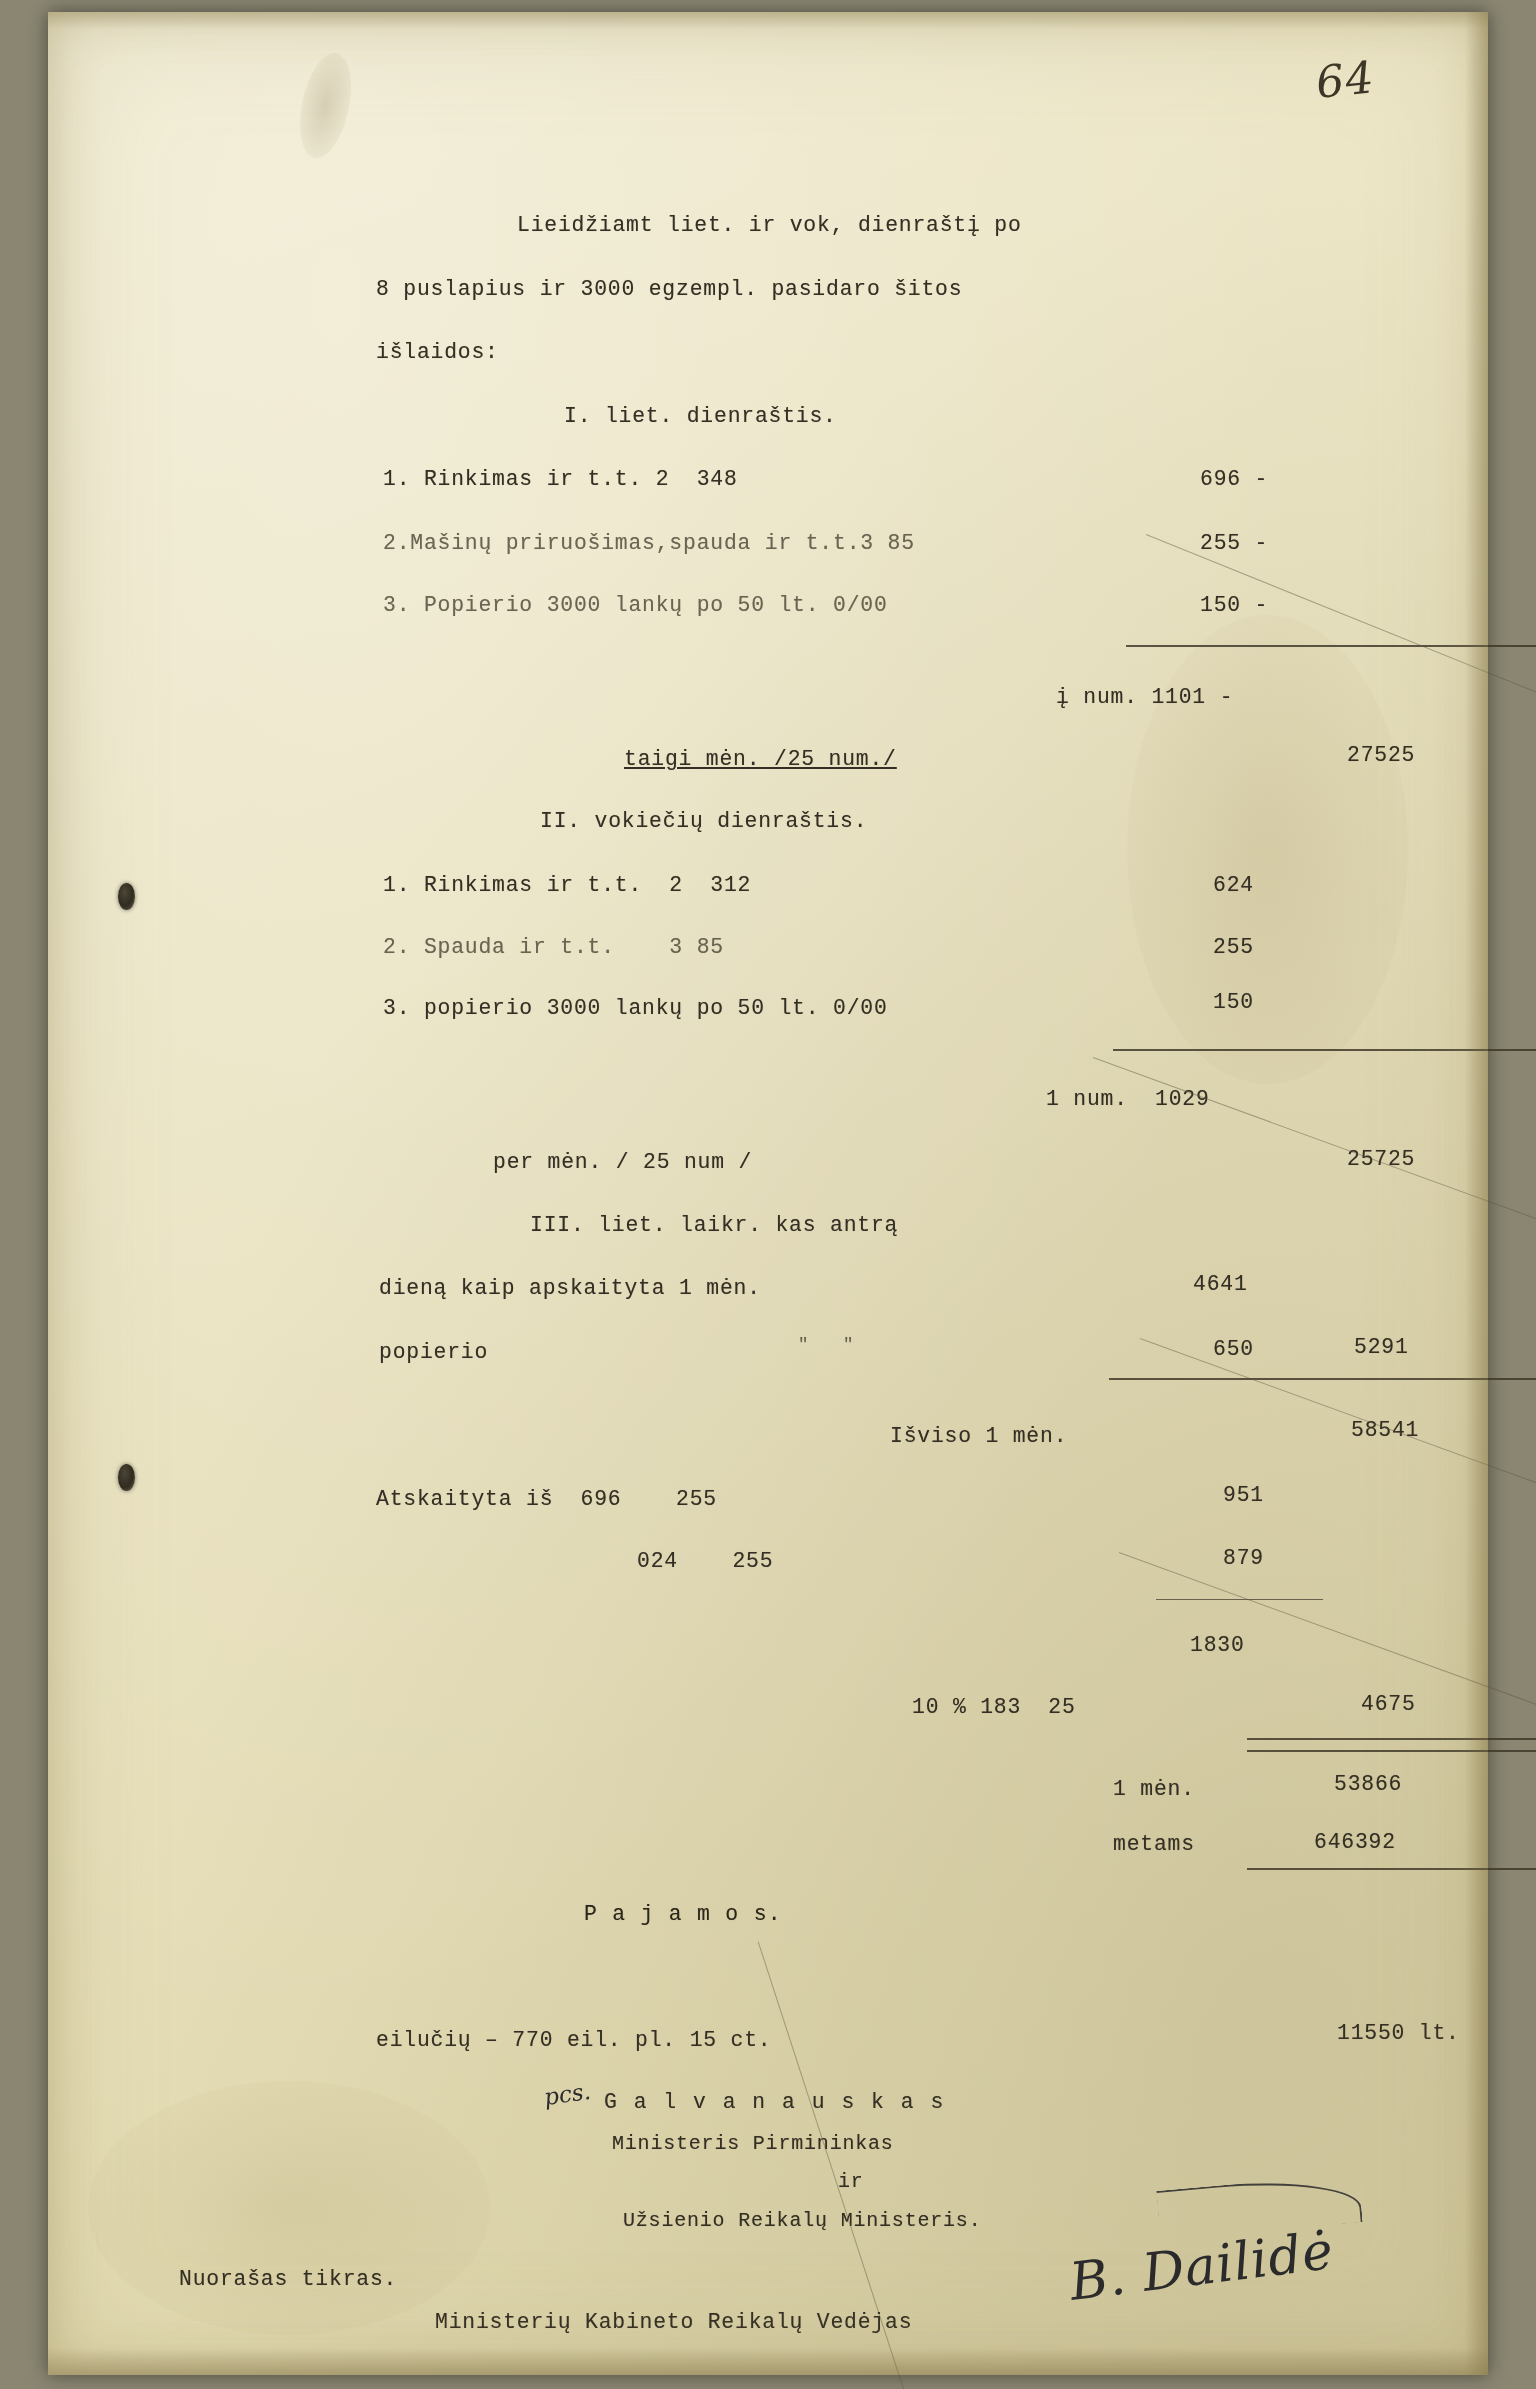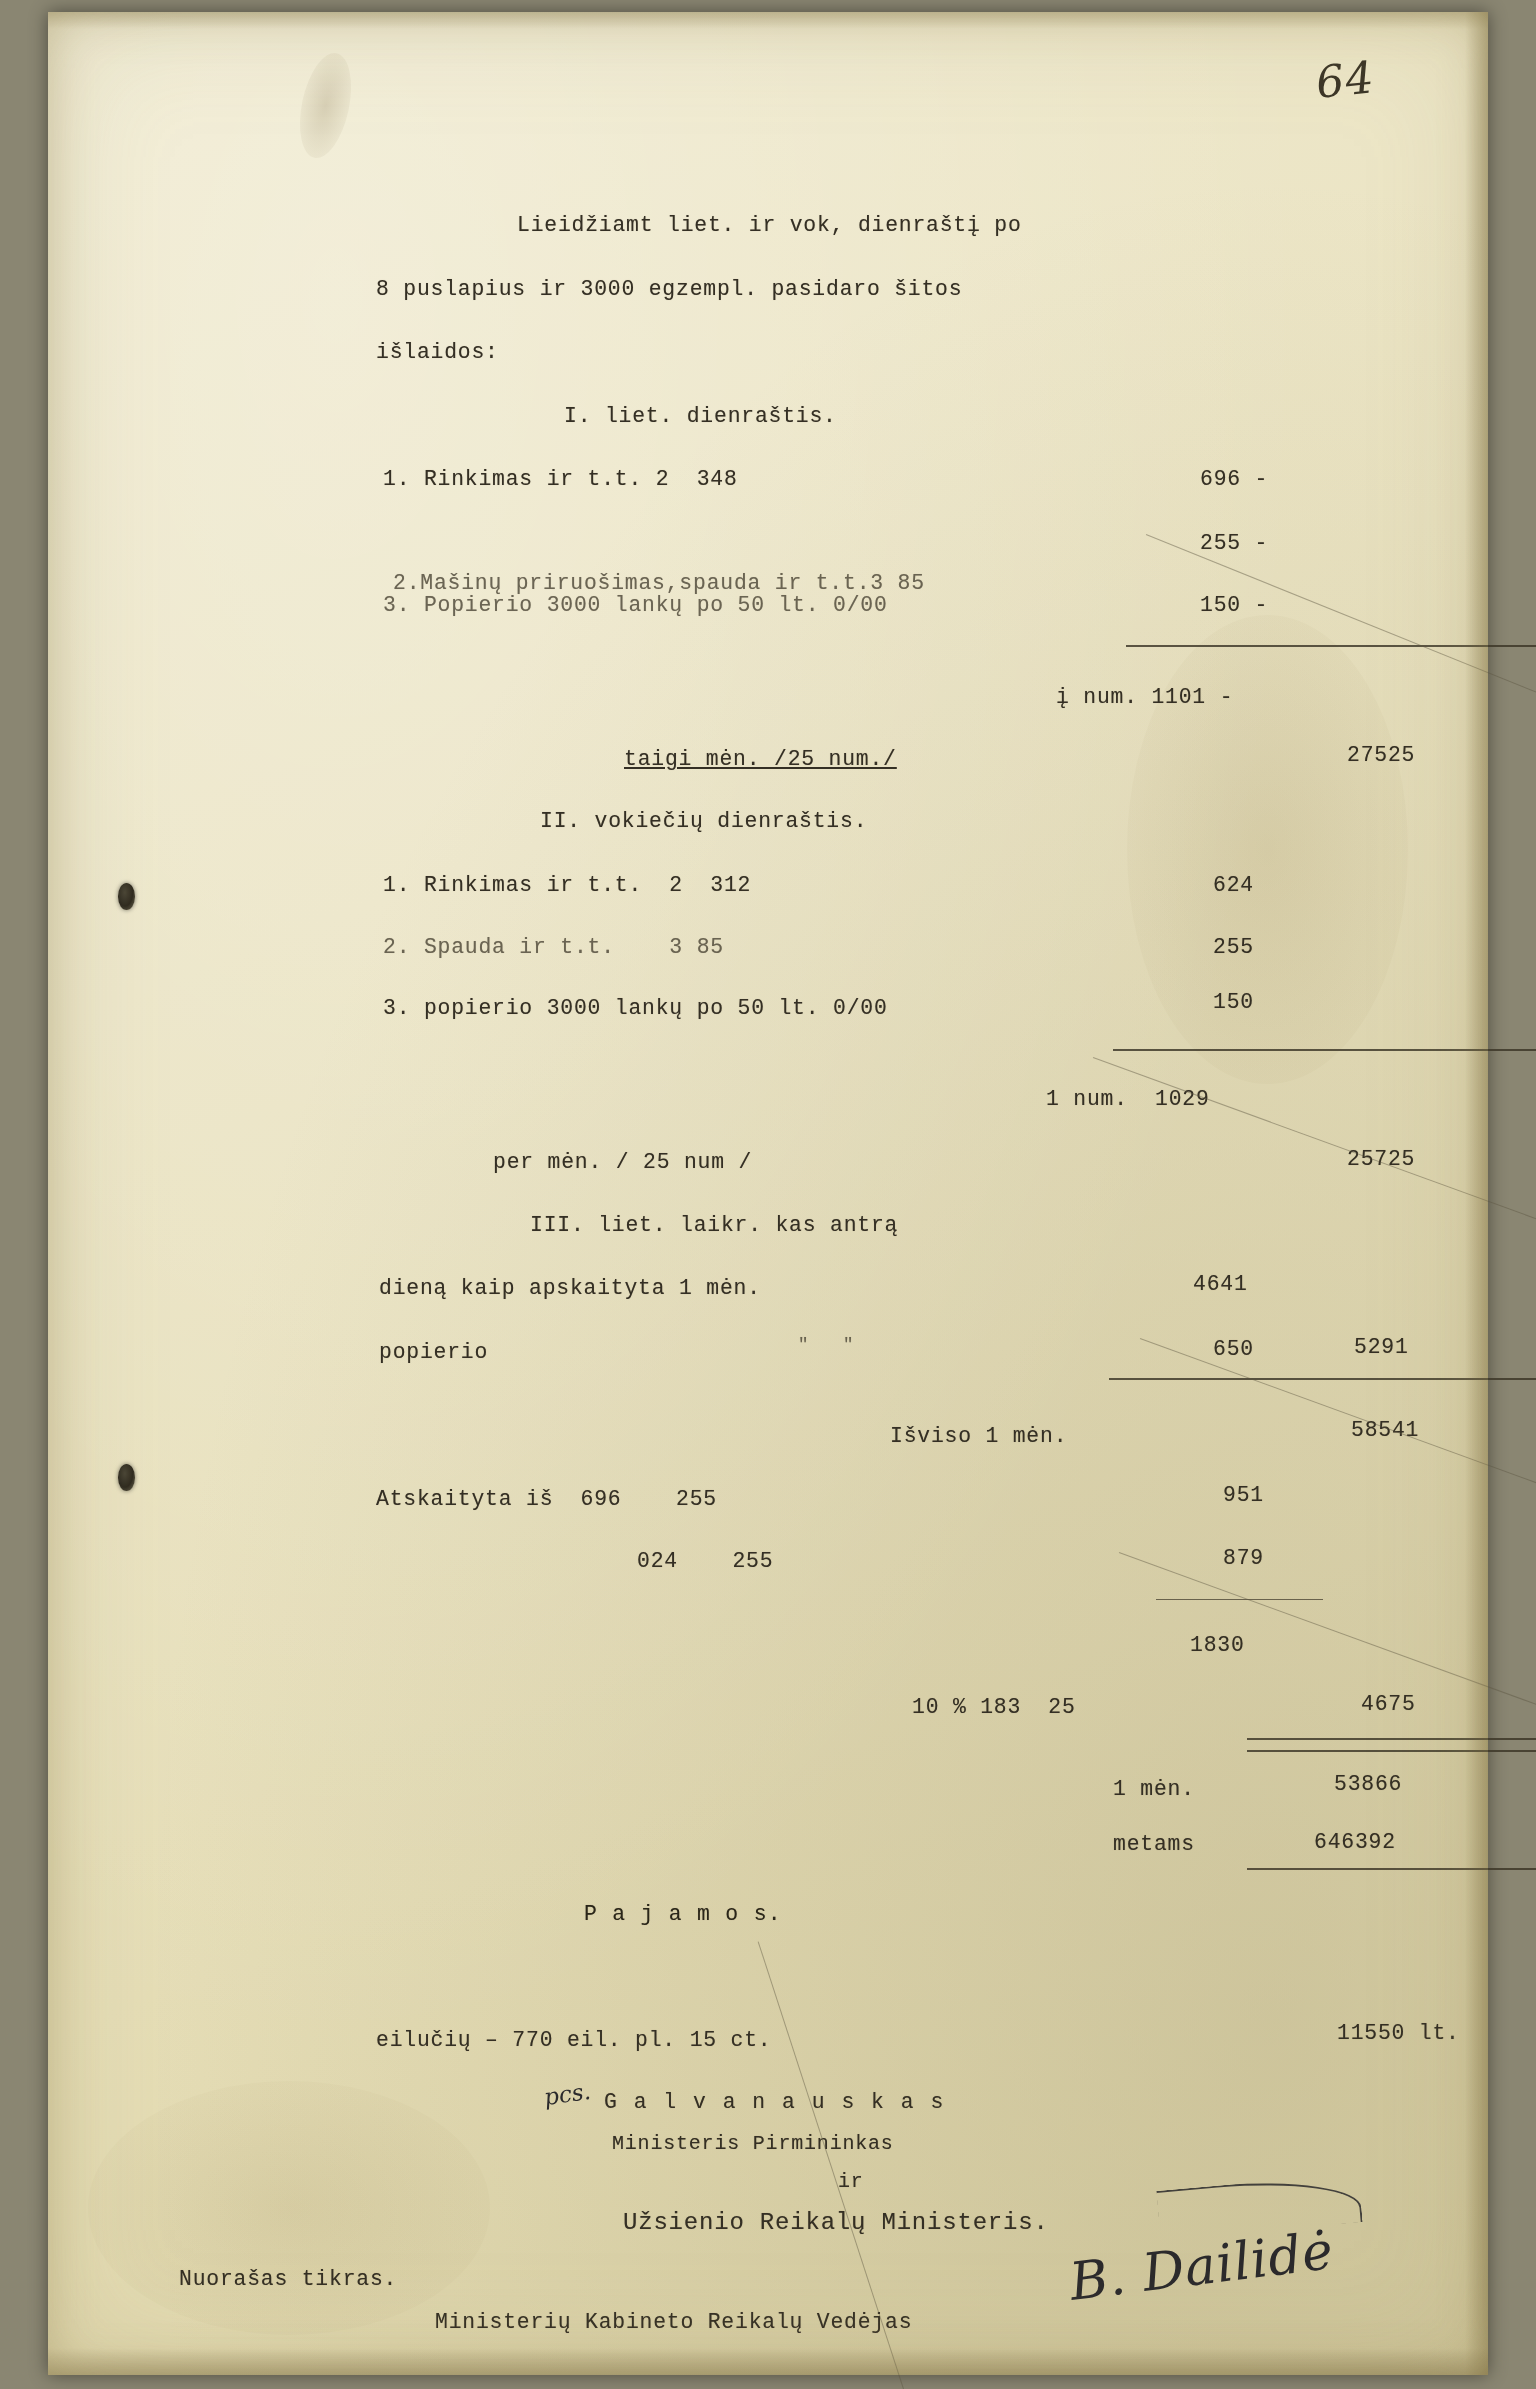--- a/index.html
+++ b/index.html
@@ -189,21 +189,21 @@
 
     <div class="folio">64</div>
 
     <div class="typed">
       <div class="ln" style="left:469px;  top:201px;">Lieidžiamt liet. ir vok, dienraštį po</div>
       <div class="ln" style="left:328px;  top:265px;">8 puslapius ir 3000 egzempl. pasidaro šitos</div>
       <div class="ln" style="left:328px;  top:328px;">išlaidos:</div>
       <div class="ln" style="left:516px;  top:392px;">I. liet. dienraštis.</div>
       <div class="ln" style="left:335px;  top:455px;">1. Rinkimas ir t.t. 2  348</div>
       <div class="ln" style="left:1152px; top:455px;">696 -</div>
-      <div class="ln faded" style="left:345px;  top:519px;margin-top:40px;">2.Mašinų priruošimas,spauda ir t.t.3 85</div>
+      <div class="ln faded" style="left:335px;  top:519px;">2.Mašinų priruošimas,spauda ir t.t.3 85</div>
       <div class="ln" style="left:1152px; top:519px;">255 -</div>
       <div class="ln faded" style="left:335px;  top:581px;">3. Popierio 3000 lankų po 50 lt. 0/00</div>
       <div class="ln" style="left:1152px; top:581px;">150 -</div>
       <div class="ln" style="left:1008px; top:673px;">į num. 1101 -</div>
       <div class="ln" style="left:576px;  top:735px;text-decoration:underline;">taigi mėn. /25 num./</div>
       <div class="ln" style="left:1299px; top:731px;">27525</div>
       <div class="ln" style="left:492px;  top:797px;">II. vokiečių dienraštis.</div>
       <div class="ln" style="left:335px;  top:861px;">1. Rinkimas ir t.t.  2  312</div>
       <div class="ln" style="left:1165px; top:861px;">624</div>
       <div class="ln faded" style="left:335px;  top:923px;">2. Spauda ir t.t.    3 85</div>
@@ -232,21 +232,21 @@
       <div class="ln" style="left:1065px; top:1765px;">1 mėn.</div>
       <div class="ln" style="left:1286px; top:1760px;">53866</div>
       <div class="ln" style="left:1065px; top:1820px;">metams</div>
       <div class="ln" style="left:1266px; top:1818px;">646392</div>
       <div class="ln strong" style="left:536px;  top:1890px; letter-spacing:1.3px;">P a j a m o s.</div>
       <div class="ln" style="left:328px;  top:2016px;">eilučių – 770 eil. pl. 15 ct.</div>
       <div class="ln" style="left:1289px; top:2009px;">11550 lt.</div>
       <div class="ln" style="left:556px;  top:2078px; letter-spacing:2px;text-align:center;">G a l v a n a u s k a s</div>
       <div class="ln" style="left:564px;  top:2120px; font-size:20px;">Ministeris Pirmininkas</div>
       <div class="ln" style="left:790px; top:2158px; font-size:20px;">ir</div>
-      <div class="ln" style="left:575px;  top:2197px; font-size:24px;">Užsienio Reikalų Ministeris.</div>
+      <div class="ln" style="left:575px;  top:2197px; font-size:20px;">Užsienio Reikalų Ministeris.</div>
       <div class="ln" style="left:131px;  top:2255px;">Nuorašas tikras.</div>
       <div class="ln" style="left:387px;  top:2298px;">Ministerių Kabineto Reikalų Vedėjas</div>
     </div>
 
     <div class="rule" style="left:1078px; top:633px;  width:429px;"></div>
     <div class="rule" style="left:1065px; top:1037px; width:442px;"></div>
     <div class="rule" style="left:1061px; top:1366px; width:445px;"></div>
     <div class="rule thin" style="left:1108px; top:1587px; width:167px;"></div>
     <div class="rule" style="left:1199px; top:1726px; width:308px;"></div>
     <div class="rule" style="left:1199px; top:1738px; width:308px;"></div>

